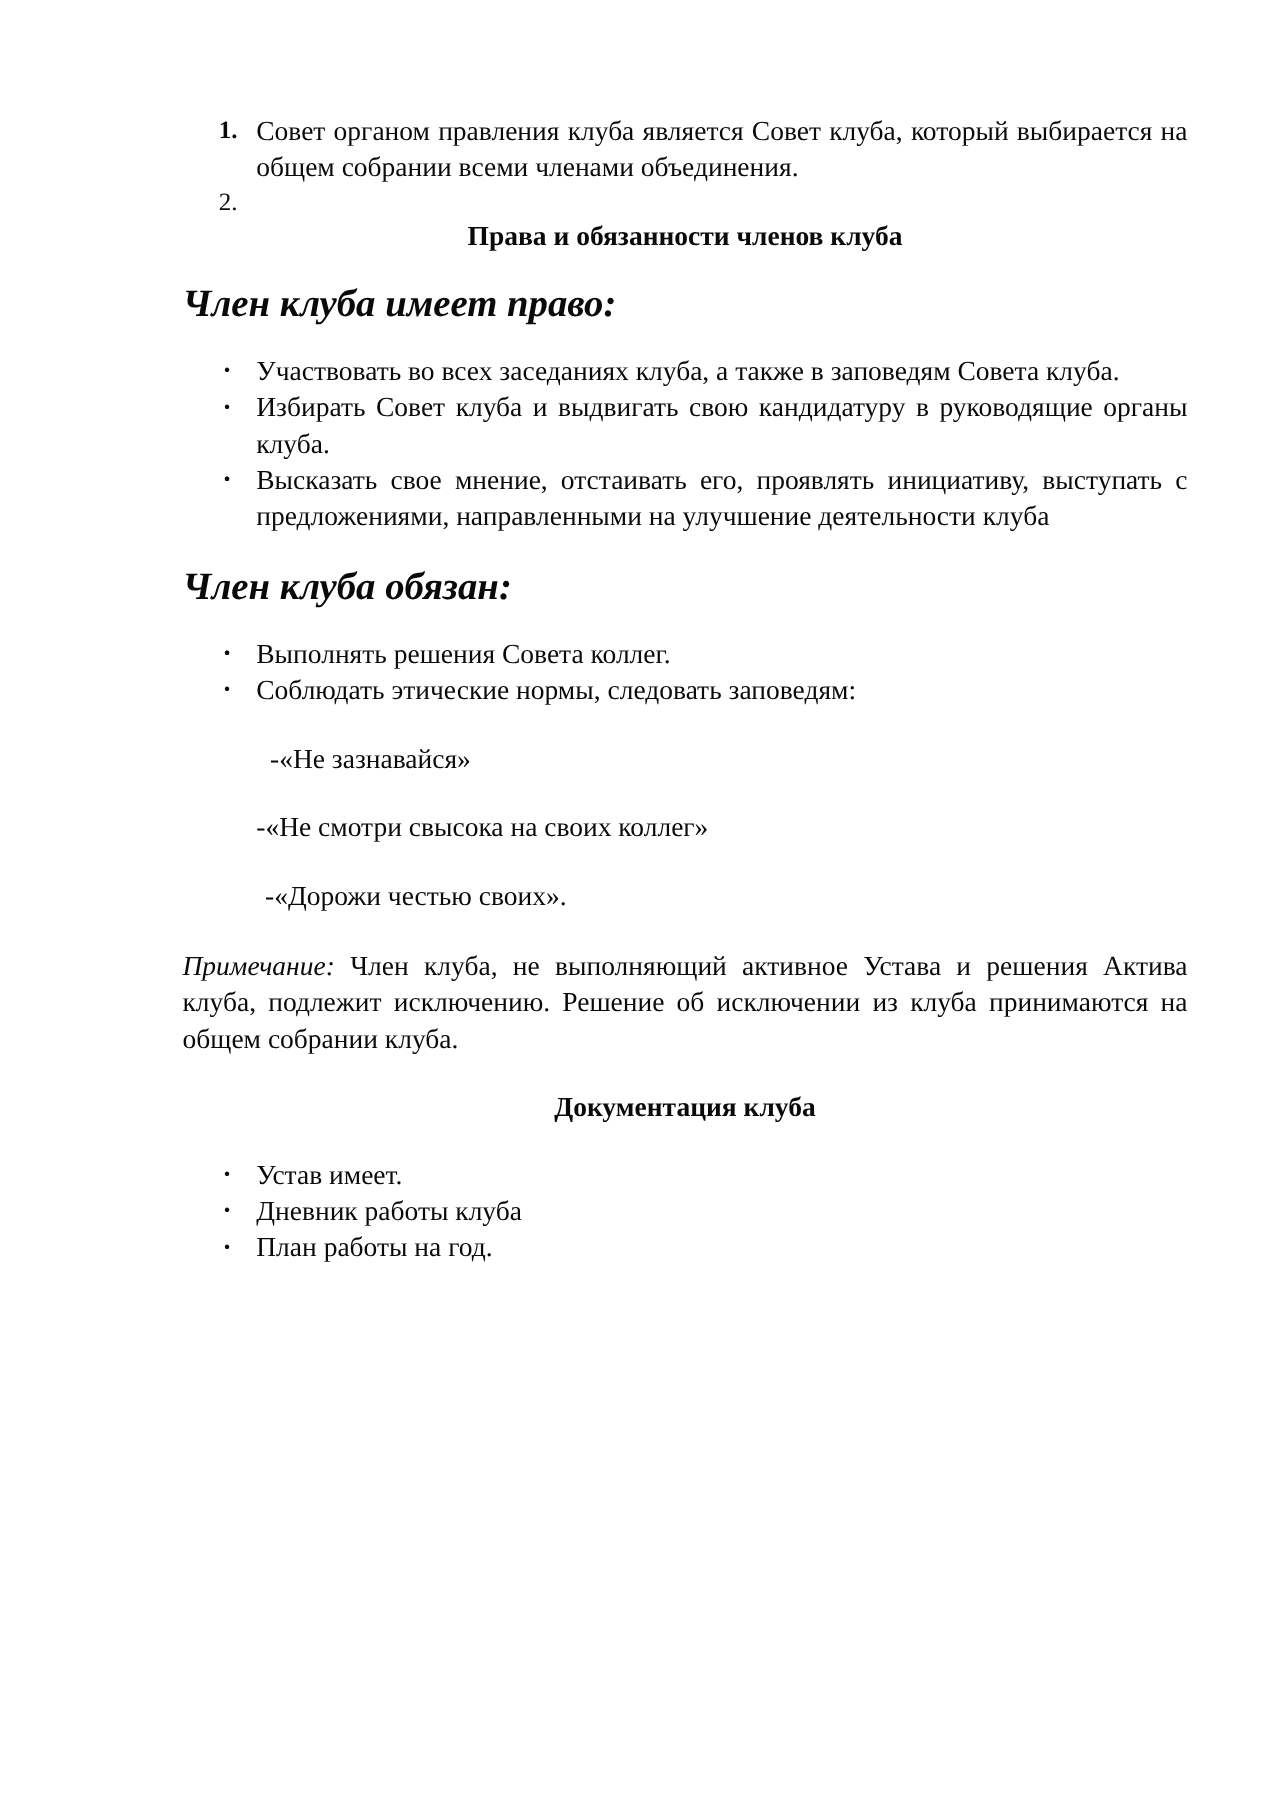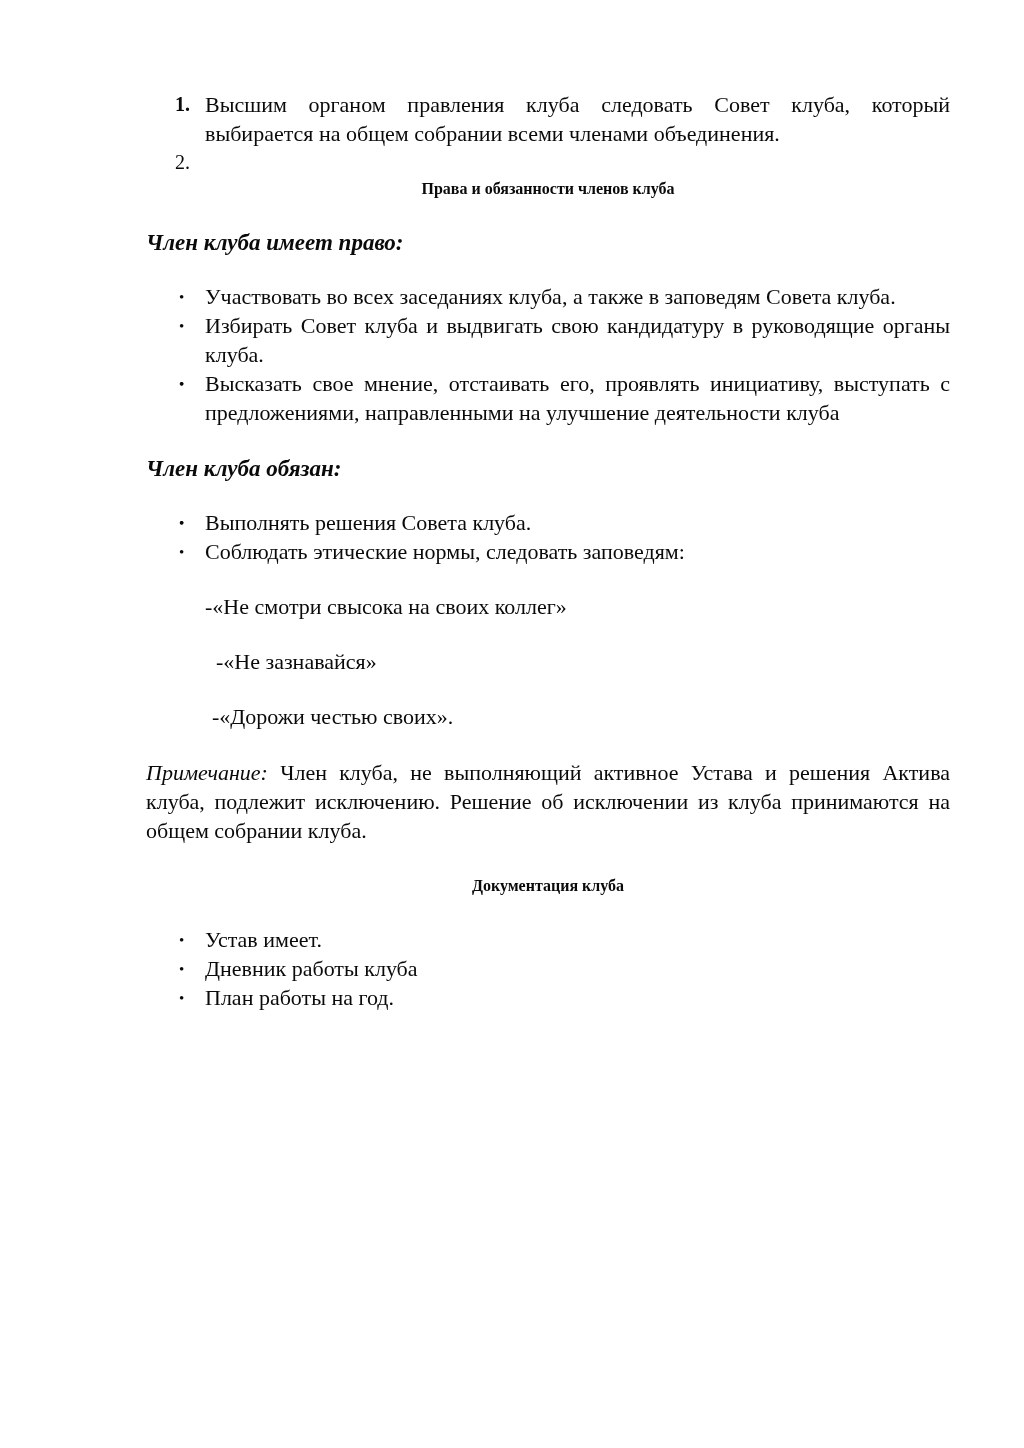--- a/index.html
+++ b/index.html
@@ -32,28 +32,28 @@
   .doc-list li .marker.num-bold { font-weight: bold; font-size: 20px; }
   .doc-list li .marker.num-plain { font-size: 20px; }
   .doc-list li .marker.dot {
     left: 33px;
     font-size: 15px;
     top: 1px;
   }
   
   .center-heading {
     font-weight: bold;
-    font-size: 16px;
+    font-size: 22px;
     text-align: center;
     margin: 26px 0 25px 0;
   }
   .sub-heading {
     font-weight: bold;
     font-style: italic;
-    font-size: 23px;
+    font-size: 31px;
     margin: 0 0 25px 0;
   }
   .gap-above { margin-top: 27px; }
   
   .quote { margin: 26px 0 0 59px; }
   .quote.q2 { margin-left: 70px; }
   .quote.q3 { margin-left: 66px; }
   
   .note {
     margin: 27px 0 0 0;
@@ -63,21 +63,21 @@
   .mb { margin-bottom: 25px; }
 </style>
 </head>
 <body>
 
 <div class="page">
 
   <ol class="doc-list">
     <li>
       <span class="marker num-bold">1.</span>
-      <span>Высшим органом правления клуба следовать Совет клуба, который выбирается  на общем собрании всеми членами объединения.</span>
+      <span>Совет органом правления клуба является Совет клуба, который выбирается  на общем собрании всеми членами объединения.</span>
     </li>
     <li>
       <span class="marker num-plain">2.</span>
     </li>
   </ol>
 
   <h2 class="center-heading">Права и обязанности членов клуба</h2>
 
   <h3 class="sub-heading">Член клуба имеет право:</h3>
 
@@ -100,30 +100,30 @@
   </ul>
 
   <h3 class="sub-heading gap-above">Член клуба обязан:</h3>
 
   <ul class="doc-list">
     <li>
       <span class="marker dot">•</span>
     </li>
     <li>
       <span class="marker dot">•</span>
-      <span>Выполнять  решения Совета  клуба.</span>
+      <span>Выполнять  решения Совета  коллег.</span>
     </li>
     <li>
       <span class="marker dot">•</span>
       <span>Соблюдать этические нормы, следовать заповедям:</span>
     </li>
   </ul>
 
+  <p class="quote q2">-«Не зазнавайся»</p>
   <p class="quote q1">-«Не смотри свысока на своих коллег»</p>
-  <p class="quote q2">-«Не зазнавайся»</p>
   <p class="quote q3">-«Дорожи честью своих».</p>
 
   <p class="note">
     <span class="note-label">Примечание:</span>
     <span>Член клуба, не выполняющий активное Устава и решения Актива клуба, подлежит исключению. Решение об исключении из клуба принимаются на общем собрании  клуба.</span>
   </p>
 
   <h2 class="center-heading">Документация клуба</h2>
 
   <ul class="doc-list">

